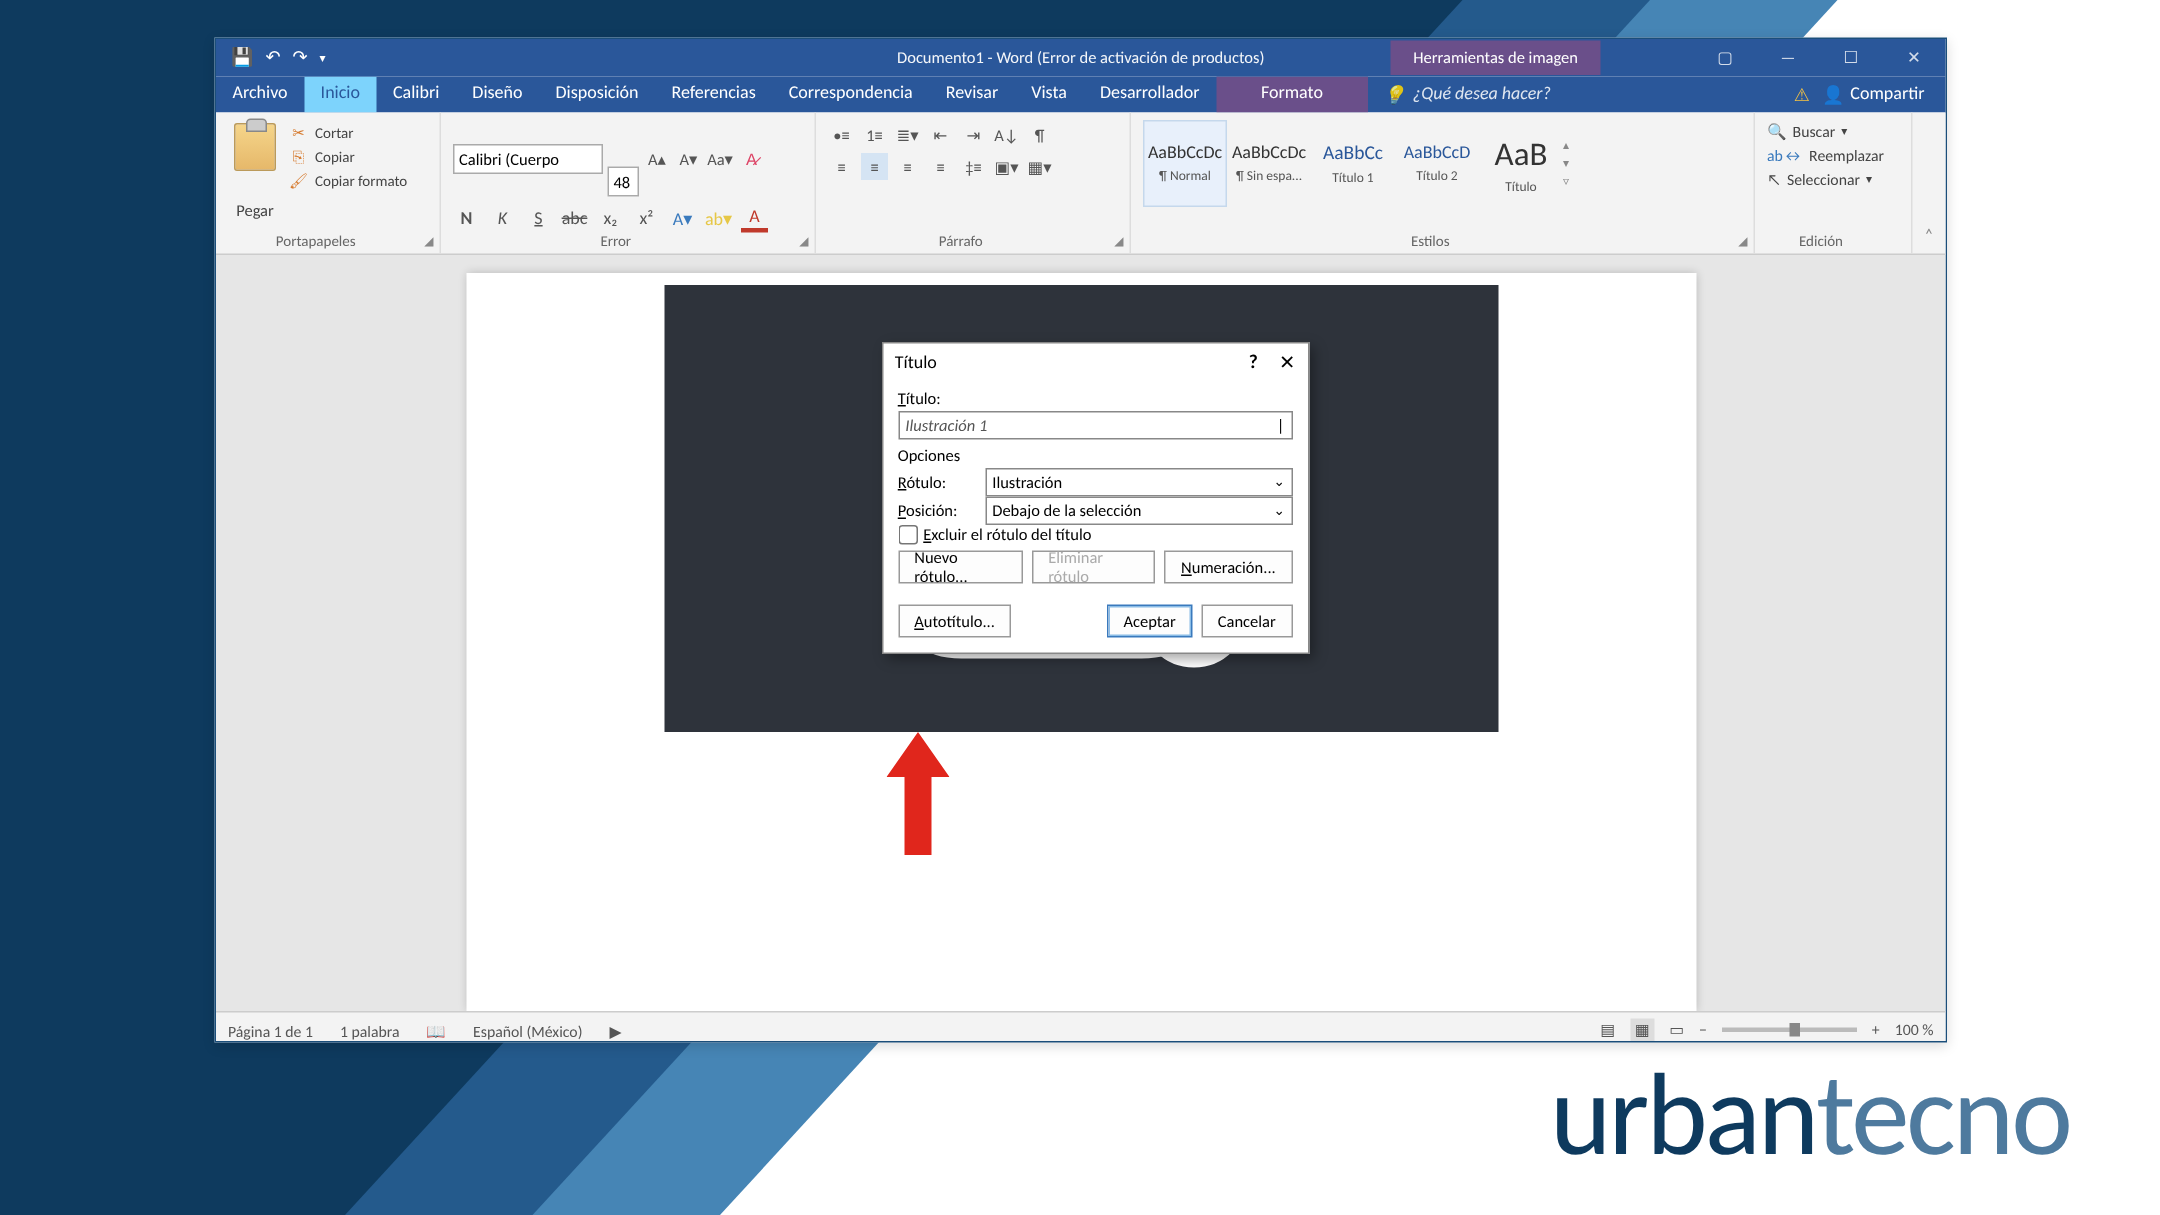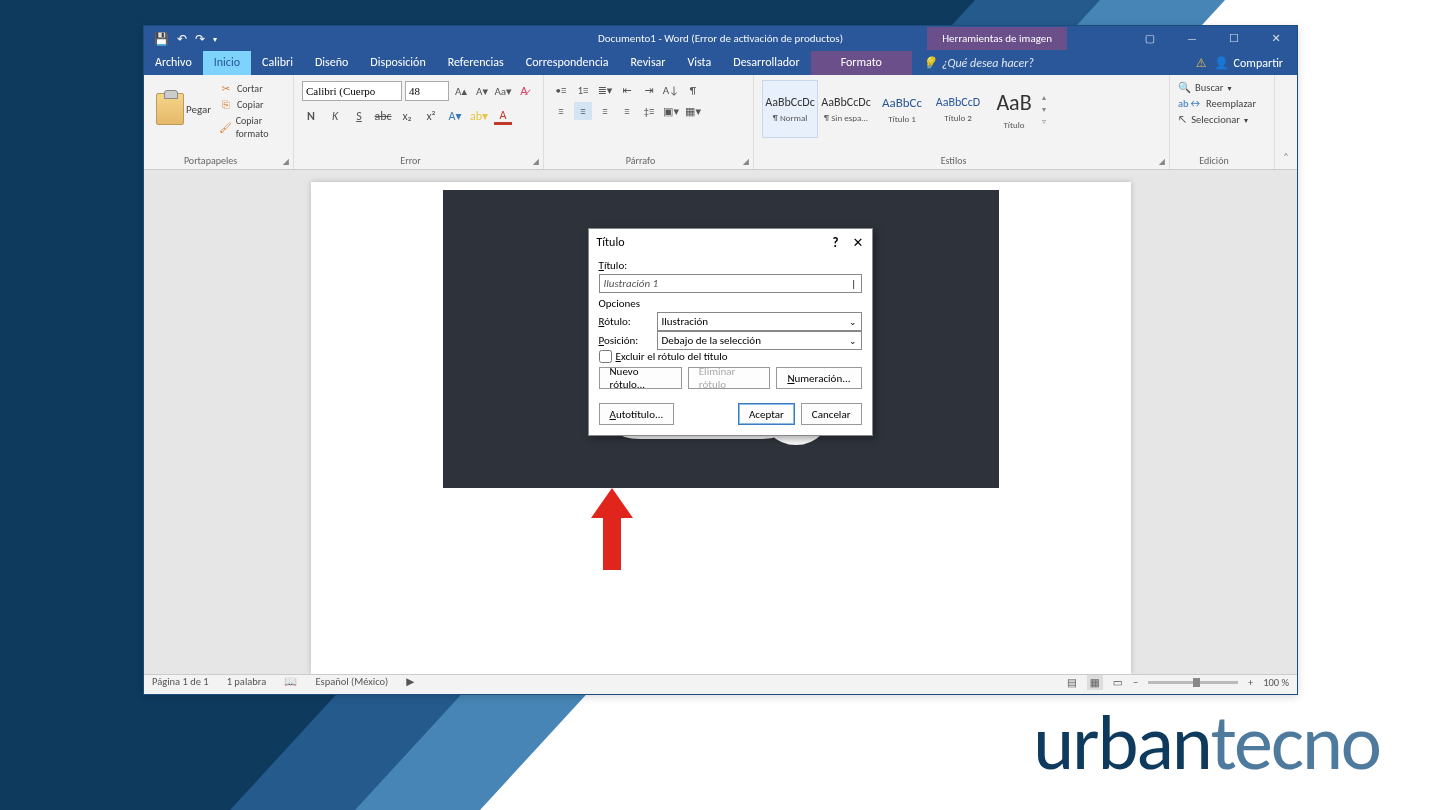--- a/index.html
+++ b/index.html
@@ -18,28 +18,28 @@
 .menubar { height:24px; background:#2a579a; display:flex; align-items:stretch; color:#fff; font-size:12px; }
 .menubar .tab { padding:4px 11px; cursor:pointer; white-space:nowrap; }
 .menubar .tab.active { background:#7dd3fc; color:#2a579a; }
 .menubar .tab.format { background:#6a4f8a; padding:4px 30px; }
 .menubar .tell-me { display:flex; align-items:center; gap:5px; padding:0 10px; opacity:.85; font-style:italic; }
 .menubar .right { margin-left:auto; display:flex; align-items:center; gap:8px; padding-right:14px; }
 .ribbon { height:95px; background:#f3f3f3; border-bottom:1px solid #ccc; display:flex; font-size:11px; color:#444; }
 .rgroup { border-right:1px solid #ddd; padding:3px 8px 0; display:flex; flex-direction:column; position:relative; }
 .rgroup .label { position:absolute; bottom:2px; left:0; right:16px; text-align:center; font-size:10px; color:#666; }
 .rgroup .dlg-launcher { position:absolute; bottom:3px; right:4px; font-size:8px; color:#888; }
-.paste-big { display:flex; flex-direction:row; align-items:center; gap:2px; padding:4px; cursor:pointer; }
+.paste-big { display:flex; flex-direction:column; align-items:center; gap:20px; padding:4px; cursor:pointer; }
 .clip-icon { width:28px; height:32px; background:linear-gradient(#f5d58a,#e6b86a); border:1px solid #bb9a5a; border-radius:2px; position:relative; }
 .clip-icon::before { content:""; position:absolute; top:-4px; left:7px; width:12px; height:7px; border:1px solid #888; border-radius:3px 3px 0 0; background:#ccc; }
 .clip-small { display:flex; flex-direction:column; gap:3px; padding-top:4px; font-size:10px; }
 .clip-small div { display:flex; align-items:center; gap:4px; cursor:pointer; }
 .clip-small .ic { width:14px; display:inline-block; text-align:center; color:#d67a2e; }
 .font-row1 { display:flex; gap:3px; align-items:center; padding-top:3px; }
-.font-row1 input { height:20px; font-size:11px; border:1px solid #aaa; background:#fff; padding:0 3px;font-family:Liberation Serif, serif; }
+.font-row1 input { height:20px; font-size:11px; border:1px solid #aaa; background:#fff; padding:0 3px; }
 .font-row2 { display:flex; gap:6px; align-items:center; padding-top:6px; font-size:12px; }
 .icon-btn { width:18px; height:18px; display:flex; align-items:center; justify-content:center; cursor:pointer; color:#555; }
 .para-row { display:flex; gap:4px; padding-top:3px; }
 .styles-row { display:flex; gap:0; padding-top:2px; }
 .style-item { width:56px; height:58px; border:1px solid transparent; display:flex; flex-direction:column; align-items:center; justify-content:center; cursor:pointer; font-size:10px; }
 .style-item.sel { border:1px solid #c5d8ec; background:#e8f0fb; }
 .style-item .preview { font-family:Calibri; color:#333; }
 .style-item .name { font-size:9px; color:#555; margin-top:3px; }
 .edit-col { display:flex; flex-direction:column; gap:3px; padding-top:3px; font-size:10.5px; }
 .edit-col div { display:flex; align-items:center; gap:4px; cursor:pointer; }
@@ -54,21 +54,21 @@
 .dlg-row { display:flex; align-items:center; gap:6px; margin:0 0; }
 .dlg-row label { width:52px; }
 .dlg-row .field { flex:1; height:19px; border:1px solid #888; padding:0 4px; font-size:11px; display:flex; align-items:center; justify-content:space-between; background:#fff; }
 .dlg-row .field.input { font-style:italic; color:#555; }
 .dlg-btns-row { display:flex; gap:6px; margin-top:4px; }
 .dlg-actions { display:flex; justify-content:flex-end; gap:6px; margin-top:14px; }
 .wbtn { height:22px; padding:0 10px; border:1px solid #999; background:#fdfdfd; font-size:11px; cursor:pointer; display:flex; align-items:center; }
 .wbtn.primary { border:1px solid #3a7abd; box-shadow:inset 0 0 0 1px #8abce6; }
 .wbtn.disabled { color:#aaa; }
 .red-arrow { position:absolute; top:306px; left:280px; }
-.statusbar { height:20px; background:#f3f3f3; border-top:1px solid #ccc; display:flex; align-items:flex-start; font-size:10.5px; color:#555; padding:0 8px; gap:18px; }
+.statusbar { height:20px; background:#f3f3f3; border-top:1px solid #ccc; display:flex; align-items:flex-end; font-size:10.5px; color:#555; padding:0 8px; gap:18px; }
 .statusbar .right { margin-left:auto; display:flex; align-items:center; gap:10px; }
 .zoom-slider { width:90px; height:3px; background:#bbb; position:relative; }
 .zoom-slider::before { content:""; position:absolute; left:50%; top:-3px; width:7px; height:9px; background:#888; }
 .ulogo-svg { position:absolute; }
 </style>
 </head>
 <body>
 
 <div class="bg-shapes">
   <svg width="1440" height="810" viewBox="0 0 1440 810">
@@ -143,21 +143,21 @@
             </div>
         </div>
       </div>
       <div class="label">Portapapeles</div>
       <div class="dlg-launcher">◢</div>
     </div>
 
     <div class="rgroup" style="width:250px;">
       <div class="font-row1">
         <input style="width: 100px;" value="Calibri (Cuerpo">
-        <input style="width: 44px;" value="48">
+        <input style="width: 21px; margin-top: 30px;" value="48">
         <span class="icon-btn">A▴</span>
         <span class="icon-btn">A▾</span>
         <span class="icon-btn">Aa▾</span>
         <span class="icon-btn" style="color:#d46;">A̷</span>
       </div>
       <div class="font-row2">
         <span class="icon-btn" style="font-weight:bold;">N</span>
         <span class="icon-btn" style="font-style:italic;">K</span>
         <span class="icon-btn" style="text-decoration:underline;">S</span>
         <span class="icon-btn">

